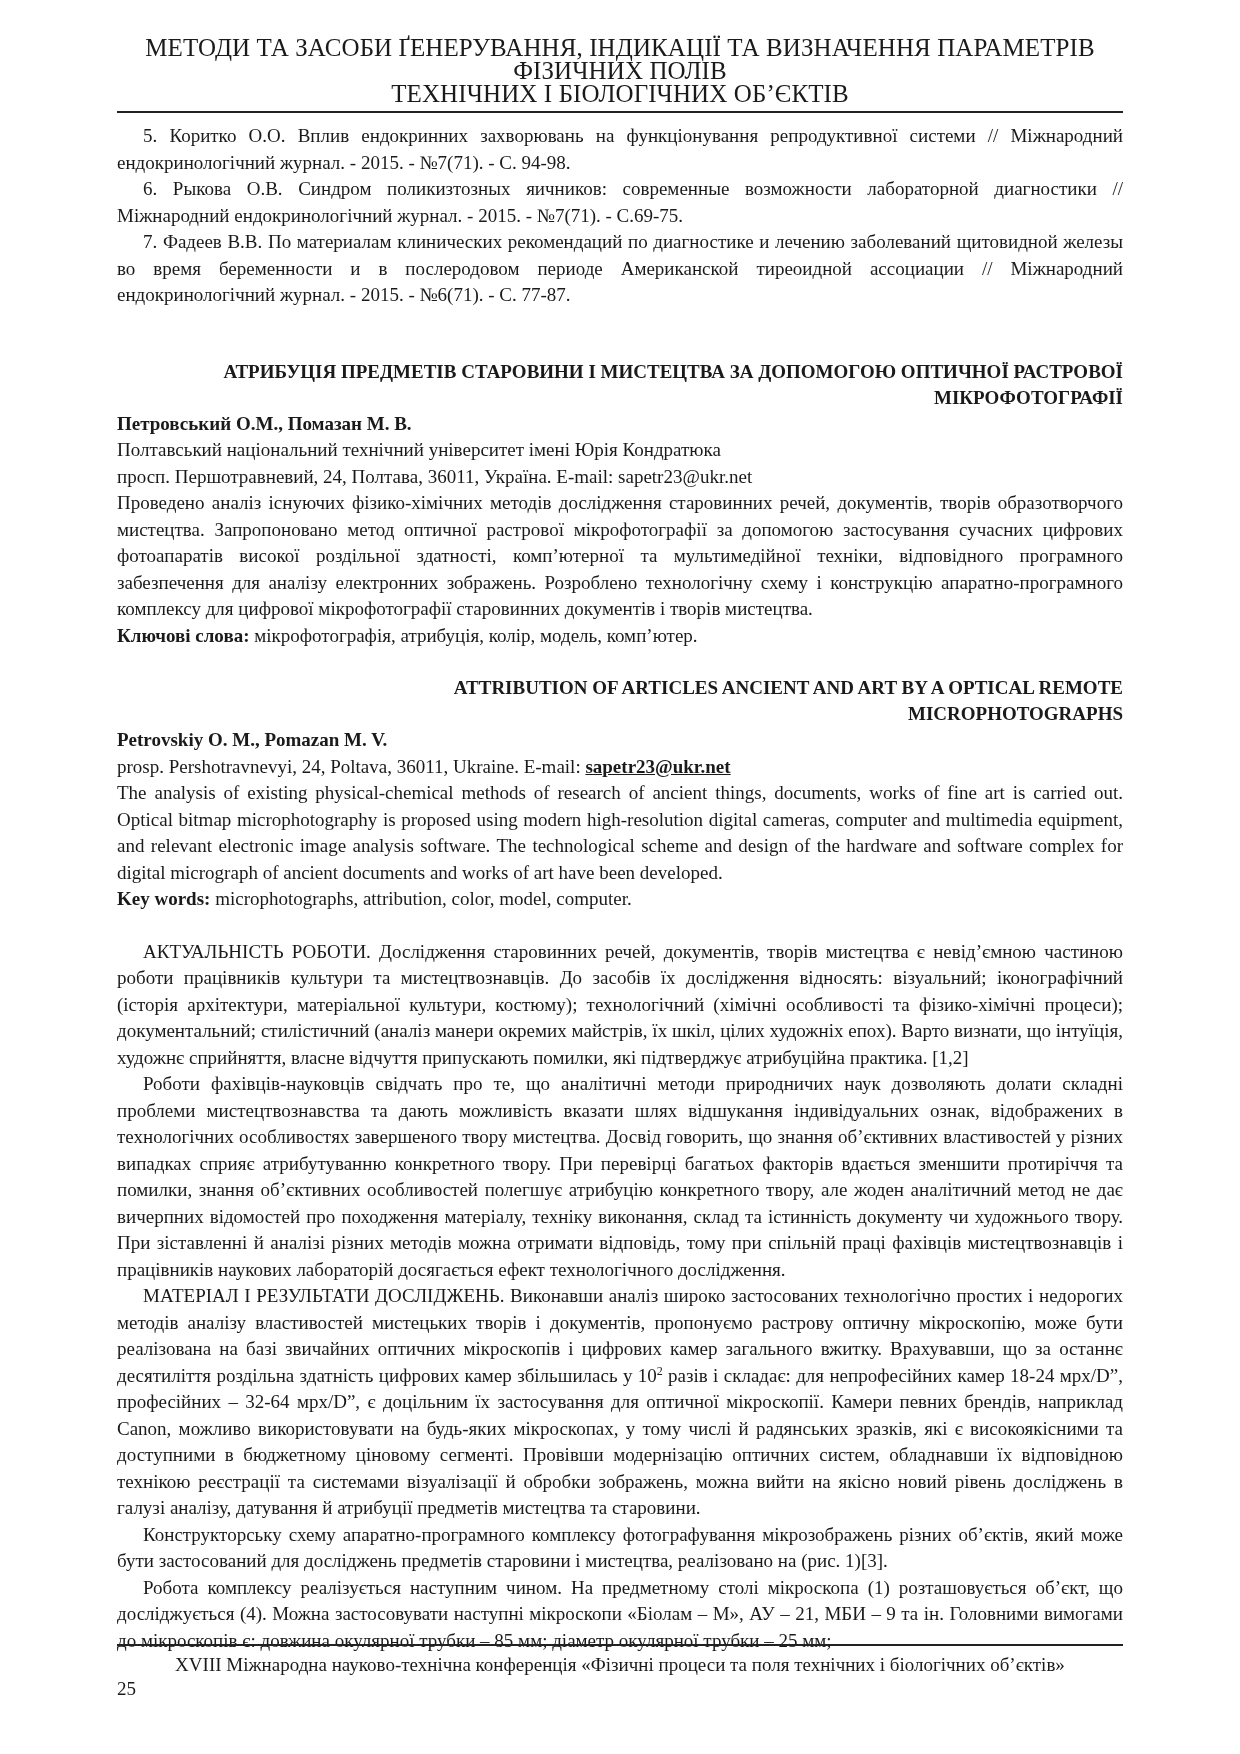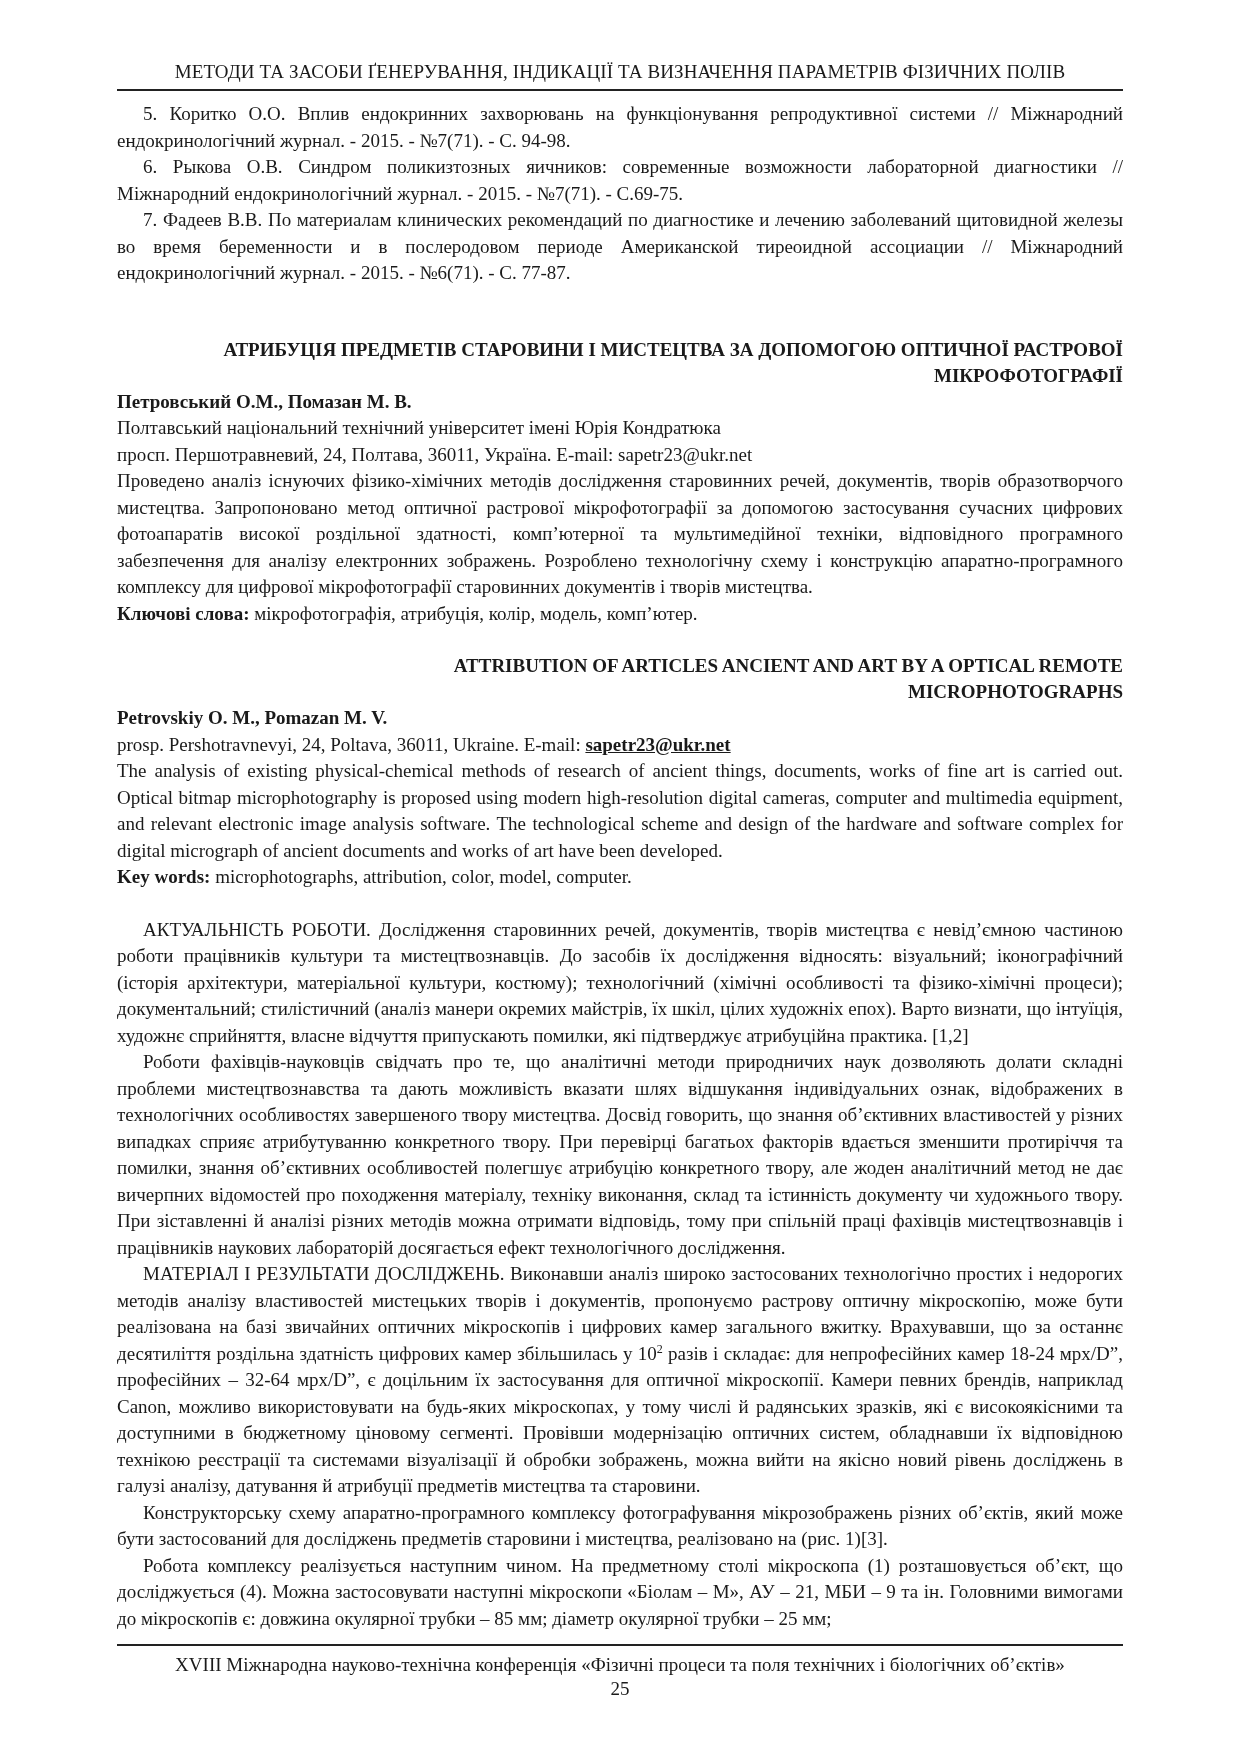--- a/index.html
+++ b/index.html
@@ -1,42 +1,43 @@
 <!DOCTYPE html>
 <html><head>
 <meta charset="utf-8">
 <style>
   html, body { margin:0; padding:0; background:#ffffff; }
   body { width:1240px; height:1754px; position:relative; overflow:hidden;
          font-family:"Liberation Serif", "DejaVu Serif", serif; color:#1a1a1a; }
   .page { position:absolute; left:117px; top:0; width:1006px; }
-  .running-header { margin-top:60px; text-align:center; font-size:19px; line-height:23px; letter-spacing:0.1px; }
+  .running-header { margin-top:36px; text-align:center; font-size:25px; line-height:23px; letter-spacing:0.1px; }
   .header-rule { border:0; border-top:2px solid #222; margin:6px 0 0 0; }
   .refs { margin-top:10px; }
   p { margin:0; font-size:19px; line-height:26.5px; text-align:justify; }
   .indent { text-indent:26px; }
   .section-title { text-align:right; font-weight:bold; font-size:19px; line-height:26px; }
   .authors { font-weight:bold; }
   .underline { text-decoration:underline;font-weight:bold; }
   .spacer-ua-title { height:50px; }
   .spacer-en-title { height:26px; }
   .spacer-body { height:26px; }
   sup { font-size:12px; line-height:0; }
   .footer { position:absolute; left:117px; width:1006px; top:1644px; }
   .footer-rule { border:0; border-top:2px solid #222; margin:0; }
   .footer-text { text-align:center; font-size:19px; line-height:25px; margin-top:6px; }
-  .page-number { text-align:center; font-size:19px; line-height:24px; }
+  .page-number { text-align:left; font-size:19px; line-height:24px; }
 </style>
 </head>
 <body>
 
 <div class="page">
 
   <div class="running-header">
     <div>МЕТОДИ ТА ЗАСОБИ ҐЕНЕРУВАННЯ, ІНДИКАЦІЇ ТА ВИЗНАЧЕННЯ ПАРАМЕТРІВ ФІЗИЧНИХ ПОЛІВ</div>
+    <div>ТЕХНІЧНИХ І БІОЛОГІЧНИХ ОБ’ЄКТІВ</div>
   </div>
   <hr class="header-rule">
 
   <div class="refs">
     <p class="indent">5. Коритко О.О. Вплив ендокринних захворювань на функціонування репродуктивної системи // Міжнародний ендокринологічний журнал. - 2015. - №7(71). - С. 94-98.</p>
     <p class="indent">6. Рыкова О.В. Синдром поликизтозных яичников: современные возможности лабораторной диагностики // Міжнародний ендокринологічний журнал. - 2015. - №7(71). - С.69-75.</p>
     <p class="indent">7. Фадеев В.В. По материалам клинических рекомендаций по диагностике и лечению заболеваний щитовидной железы во время беременности и в послеродовом периоде Американской тиреоидной ассоциации // Міжнародний ендокринологічний журнал. - 2015. - №6(71). - С. 77-87.</p>
   </div>
 
   <div class="spacer-ua-title"></div>

